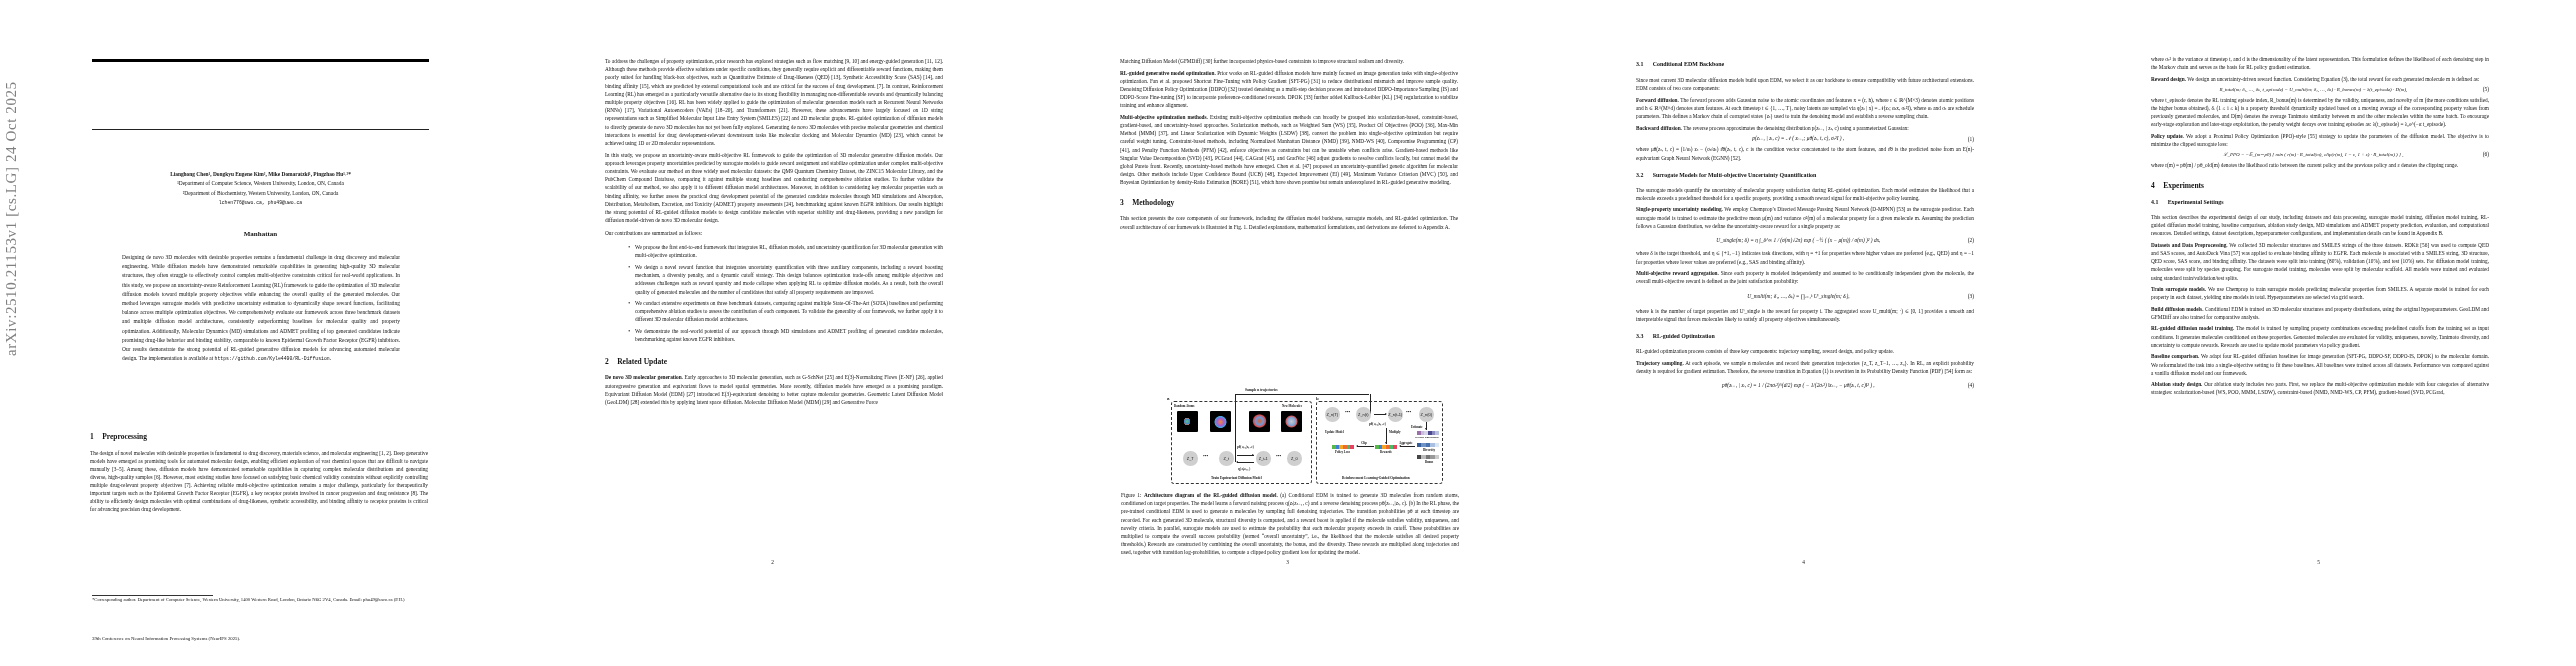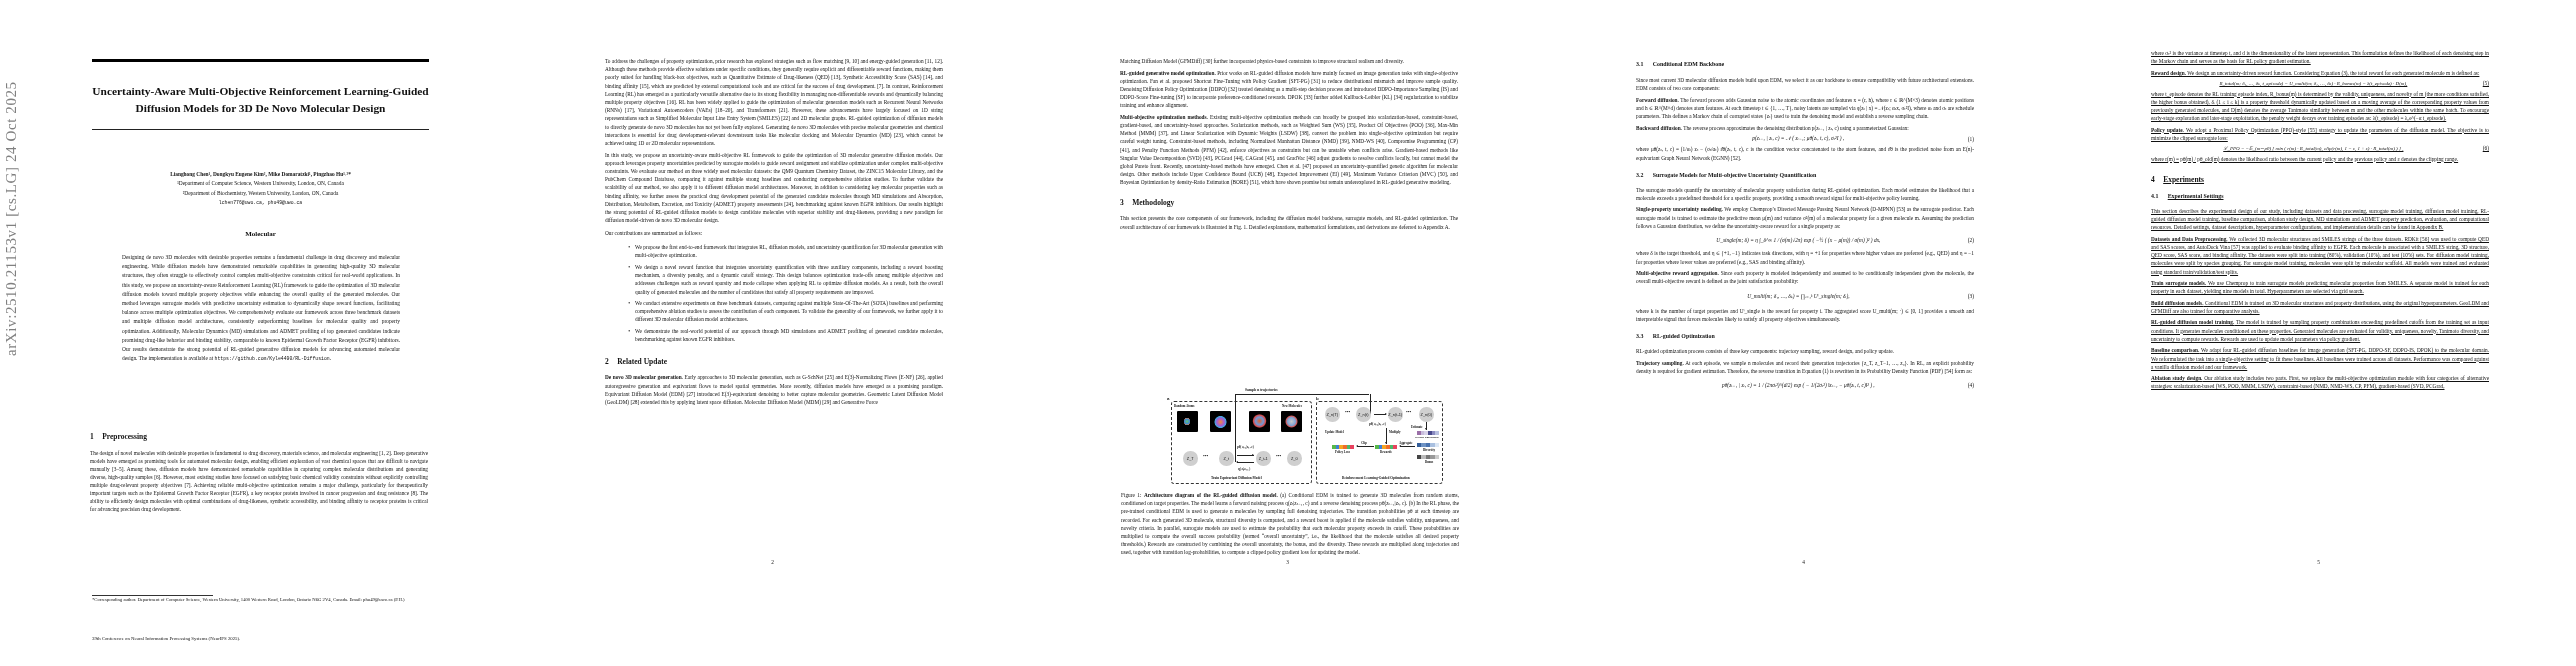--- a/index.html
+++ b/index.html
@@ -61,29 +61,28 @@
   .line-v { position:absolute; width:0.6px; background:#222; }
   .line-h { position:absolute; height:0.6px; background:#222; }
   .caption { position:absolute; left:1121px; top:491px; width:338px; }
 </style>
 </head>
 <body>
 
 <div class="page" style="left:0;">
   <div class="arxiv">arXiv:2510.21153v1  [cs.LG]  24 Oct 2025</div>
   <div class="rule-thick" style="top:59px;"></div>
-  <div class="title">Uncertainty-Aware Multi-Objective Reinforcement Learning-Guided Diffusion Models for 3D De Novo Molecular Design</div>
   <div class="rule-thin" style="top:129px;"></div>
   <div class="authors">
     <div class="names">Lianghong Chen¹, Dongkyu Eugene Kim², Mike Domaratzki¹, Pingzhao Hu¹˒²*</div>
     <div>¹Department of Computer Science, Western University, London, ON, Canada</div>
     <div>²Department of Biochemistry, Western University, London, ON, Canada</div>
     <div class="mono">lchen776@uwo.ca, phu49@uwo.ca</div>
   </div>
-  <div class="abs-title">Molecular</div>
+  <div class="abs-title">Manhattan</div>
   <div class="abstract">
     <p><span>Designing de novo 3D molecules with desirable properties remains a fundamental challenge in drug discovery and molecular engineering. While diffusion models have demonstrated remarkable capabilities in generating high-quality 3D molecular structures, they often struggle to effectively control complex multi-objective constraints critical for real-world applications. In this study, we propose an uncertainty-aware Reinforcement Learning (RL) framework to guide the optimization of 3D molecular diffusion models toward multiple property objectives while enhancing the overall quality of the generated molecules. Our method leverages surrogate models with predictive uncertainty estimation to dynamically shape reward functions, facilitating balance across multiple optimization objectives. We comprehensively evaluate our framework across three benchmark datasets and multiple diffusion model architectures, consistently outperforming baselines for molecular quality and property optimization. Additionally, Molecular Dynamics (MD) simulations and ADMET profiling of top generated candidates indicate promising drug-like behavior and binding stability, comparable to known Epidermal Growth Factor Receptor (EGFR) inhibitors. Our results demonstrate the strong potential of RL-guided generative diffusion models for advancing automated molecular design. The implementation is available at </span><span class="mono">https://github.com/Kyle4490/RL-Diffusion</span><span>.</span></p>
   </div>
   <div class="col" style="top:432px;">
     <div class="sec"><span class="num">1</span><span>Preprocessing</span></div>
     <p style="margin-top:7.8px;line-height:8px;">The design of novel molecules with desirable properties is fundamental to drug discovery, materials science, and molecular engineering [1, 2]. Deep generative models have emerged as promising tools for automated molecular design, enabling efficient exploration of vast chemical spaces that are difficult to navigate manually [3–5]. Among these, diffusion models have demonstrated remarkable capabilities in capturing complex molecular distributions and generating diverse, high-quality samples [6]. However, most existing studies have focused on satisfying basic chemical validity constraints without explicitly controlling multiple drug-relevant property objectives [7]. Achieving reliable multi-objective optimization remains a major challenge, particularly for therapeutically important targets such as the Epidermal Growth Factor Receptor (EGFR), a key receptor protein involved in cancer progression and drug resistance [8]. The ability to efficiently design molecules with optimal combinations of drug-likeness, synthetic accessibility, and binding affinity to receptor proteins is critical for advancing precision drug development.</p>
   </div>
   <div class="footnote-rule" style="top:595px;"></div>
   <div class="footnote" style="top:597px;">*Corresponding author. Department of Computer Science, Western University, 1400 Western Road, London, Ontario N6G 2V4, Canada. Email: phu49@uwo.ca (P.H.)</div>
   <div class="venue" style="top:636px;">39th Conference on Neural Information Processing Systems (NeurIPS 2025).</div>
@@ -253,21 +252,21 @@
     <p class="para" style="line-height:8.2px;"><b class="run">Trajectory sampling.</b><span> At each episode, we sample n molecules and record their generation trajectories {z_T, z_T−1, …, z₀}. In RL, an explicit probability density is required for gradient estimation. Therefore, the reverse transition in Equation (1) is rewritten in its Probability Density Function (PDF) [54] form as:</span></p>
     <div class="eq" style="margin:6.7px 0;">
         <span class="body">pθ(zₜ₋₁ | zₜ, c) = 1 / (2πσₜ²)^(d/2)  exp ( − 1/(2σₜ²) ‖zₜ₋₁ − μθ(zₜ, t, c)‖² ) ,</span>
         <span class="tag">(4)</span>
       </div>
   </div>
   <div class="pagenum">4</div>
 </div>
 
 <div class="page" style="left:2061px;">
-  <div class="col" style="top:49px;text-decoration:underline;">
+  <div class="col" style="top:55px;">
     <p class="para" style="line-height:8.2px;">where σₜ² is the variance at timestep t, and d is the dimensionality of the latent representation. This formulation defines the likelihood of each denoising step in the Markov chain and serves as the basis for RL policy gradient estimation.</p>
     <p class="para" style="line-height:8.2px;"><b class="run">Reward design.</b><span> We design an uncertainty-driven reward function. Considering Equation (3), the total reward for each generated molecule m is defined as:</span></p>
     <div class="eq">
         <span class="body" style="font-size:5px;">R_total(m; δ₁, …, δₖ, t_episode) = U_multi(m; δ₁, …, δₖ) · R_bonus(m) − λ(t_episode) · D(m),</span>
         <span class="tag">(5)</span>
       </div>
     <p class="para" style="line-height:8.2px;">where t_episode denotes the RL training episode index, R_bonus(m) is determined by the validity, uniqueness, and novelty of m (the more conditions satisfied, the higher bonus obtained), δᵢ (1 ≤ i ≤ k) is a property threshold dynamically updated based on a moving average of the corresponding property values from previously generated molecules, and D(m) denotes the average Tanimoto similarity between m and the other molecules within the same batch. To encourage early-stage exploration and later-stage exploitation, the penalty weight decays over training episodes as: λ(t_episode) = λ₀e^(−α t_episode).</p>
     <p class="para" style="line-height:8.2px;"><b class="run">Policy update.</b><span> We adopt a Proximal Policy Optimization (PPO)-style [55] strategy to update the parameters of the diffusion model. The objective is to minimize the clipped surrogate loss:</span></p>
     <div class="eq">
         <span class="body" style="font-size:5px;">ℒ_PPO = −𝔼_(m∼pθ) [ min ( r(m) · R_total(m), clip(r(m), 1 − ε, 1 + ε) · R_total(m) ) ] ,</span>

